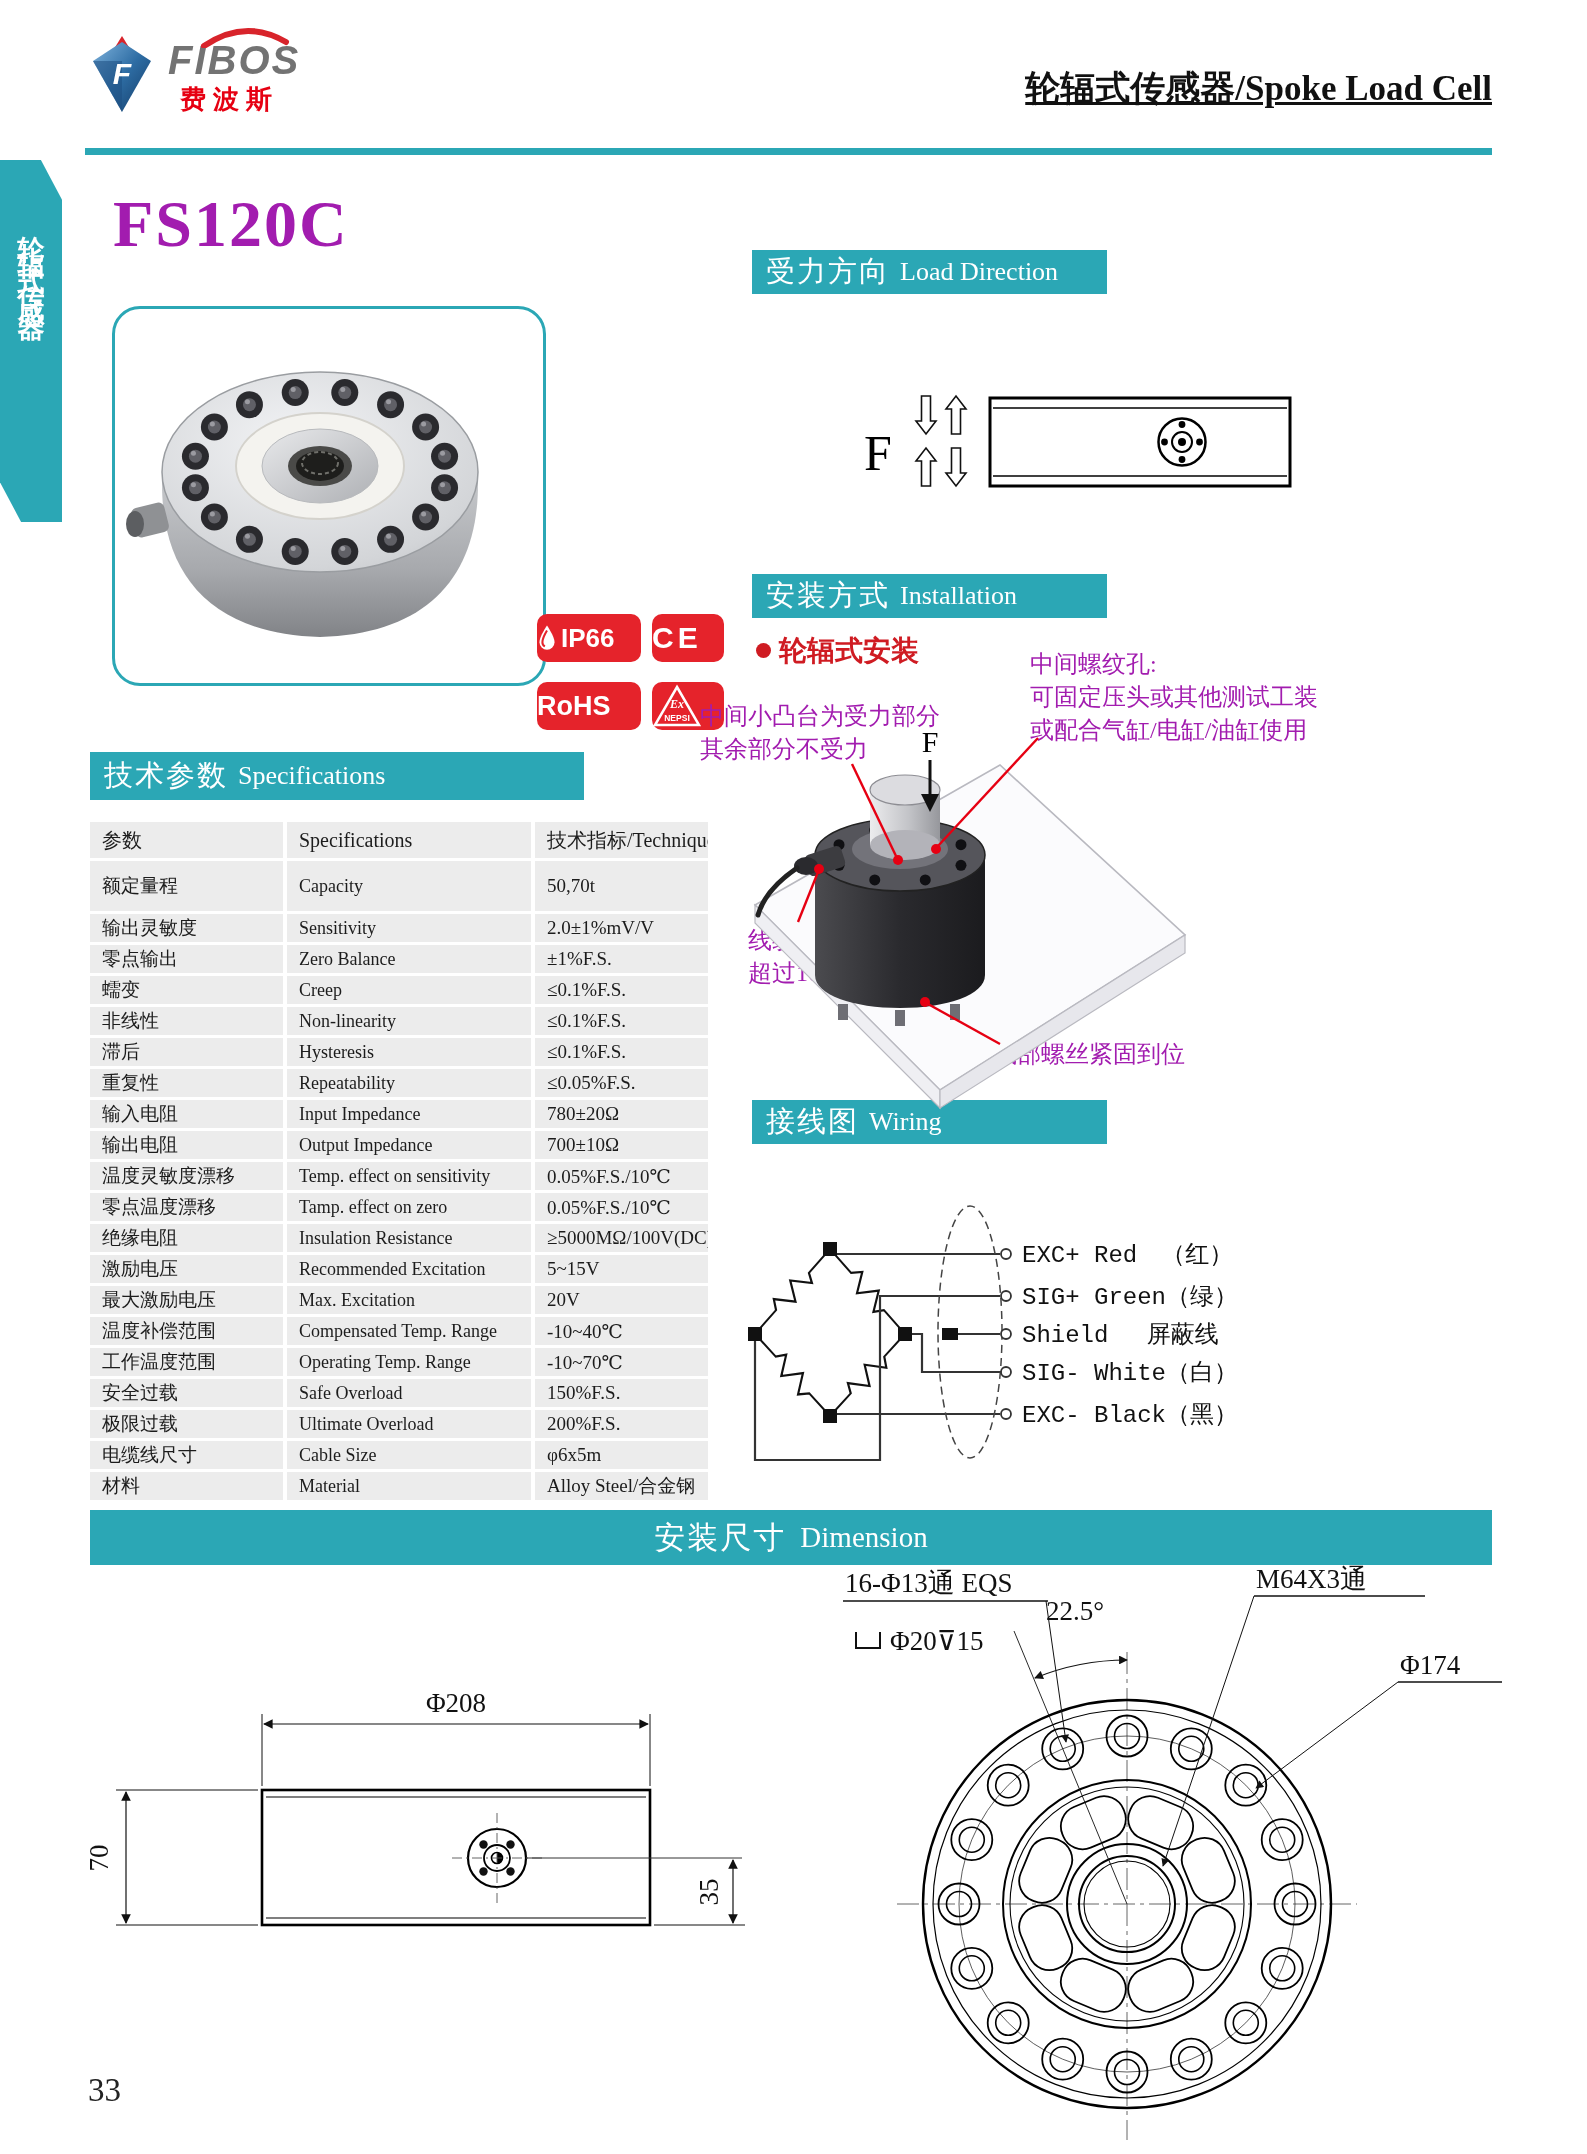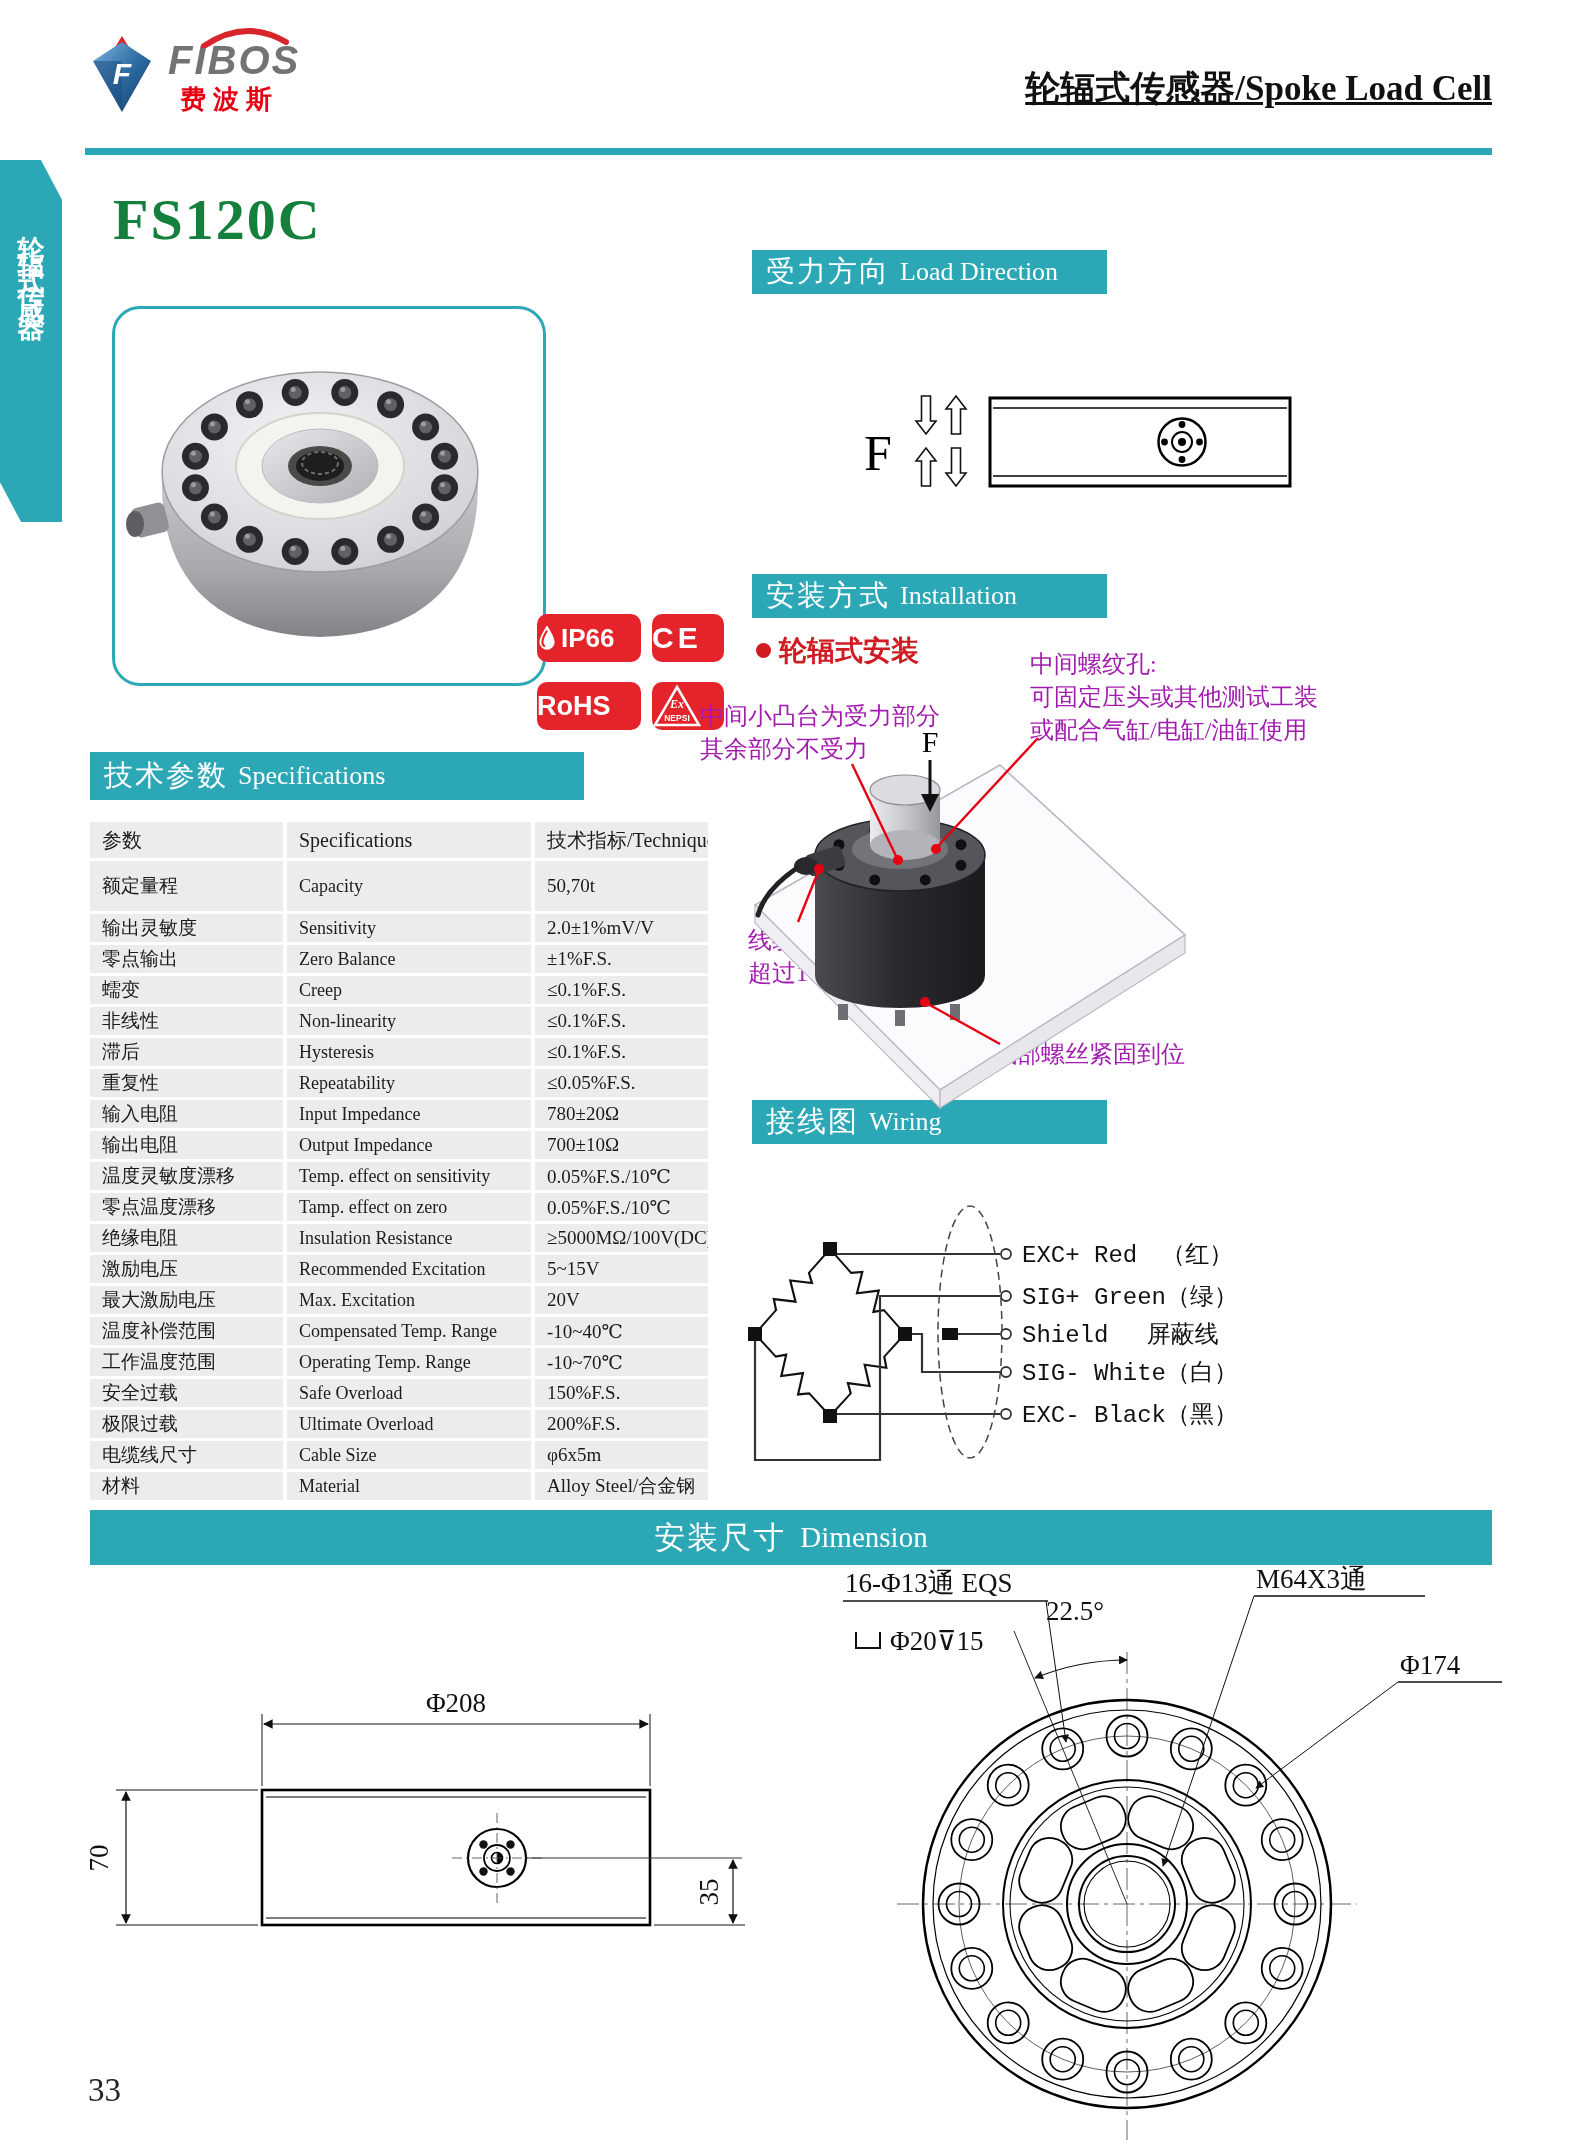--- a/index.html
+++ b/index.html
@@ -12,21 +12,21 @@
         font-weight:bold;font-size:40px;color:#737373;letter-spacing:2px;}
   .brand-cn{font-family:"Liberation Sans","DejaVu Sans",sans-serif;font-weight:bold;
         font-size:26px;color:#e60012;letter-spacing:7px;}
   .page-title{font-size:35px;font-weight:bold;color:#111;}
   .rule{background:var(--teal);}
   
   .ribbon{background:var(--teal);clip-path:polygon(0 0,66% 0,100% 11%,100% 100%,34% 100%,0 89%);}
   .ribbon span{position:absolute;left:50%;top:54px;transform:translateX(-50%);
         writing-mode:vertical-rl;text-orientation:upright;color:#fff;font-weight:bold;
         font-size:27px;letter-spacing:16px;}
-  .model{font-size:58px;font-weight:bold;color:#15803d;letter-spacing:2px;}
+  .model{font-size:66px;font-weight:bold;color:#a21caf;letter-spacing:2px;}
   
   .photobox{border:3px solid var(--teal);border-radius:28px;background:#fff;}
   
   .badge{background:var(--red);border-radius:10px;color:#fff;display:flex;
         align-items:center;justify-content:flex-start;
         font-family:"Liberation Sans","DejaVu Sans",sans-serif;font-weight:bold;}
   
   .bar{background:var(--teal);color:#fff;display:flex;align-items:center;}
   .bar .cn{font-size:29px;letter-spacing:2px;}
   .bar .en{font-size:26px;margin-left:10px;}

